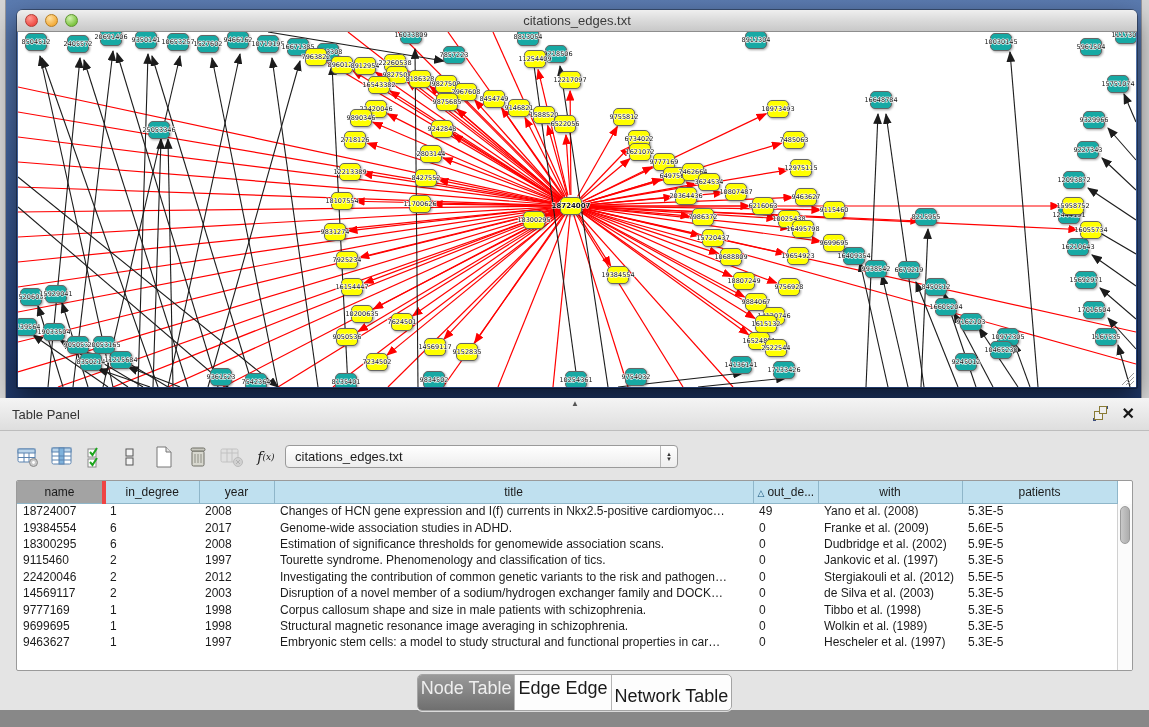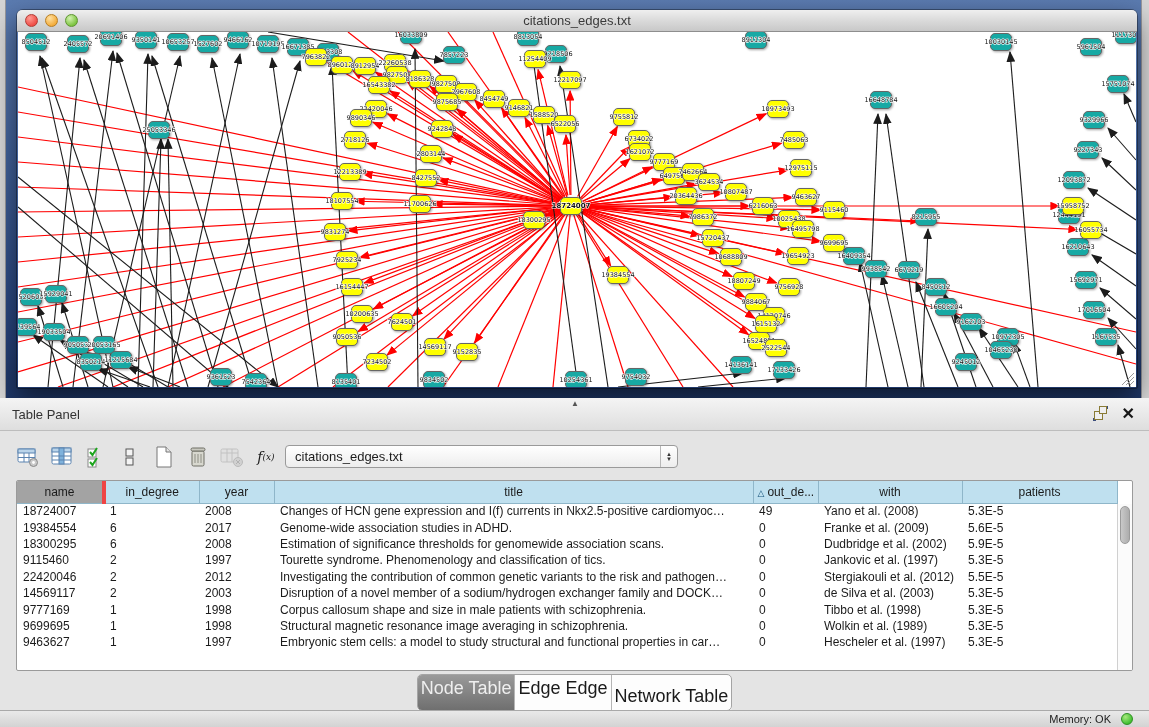--- a/index.html
+++ b/index.html
@@ -974,17 +974,13 @@
 
     <div class="tabs-row">
       <div class="segmented" id="seg-tabs">
           <div class="seg selected">Node Table</div>
           <div class="seg">Edge Edge</div>
           <div class="seg">Network Table</div>
         </div>
     </div>
   </div>
 
-  <div class="status-bar">
-    <span class="mem">Memory: OK</span>
-    <span class="mem-dot"></span>
-  </div>
 </div>
 
 </body></html>

